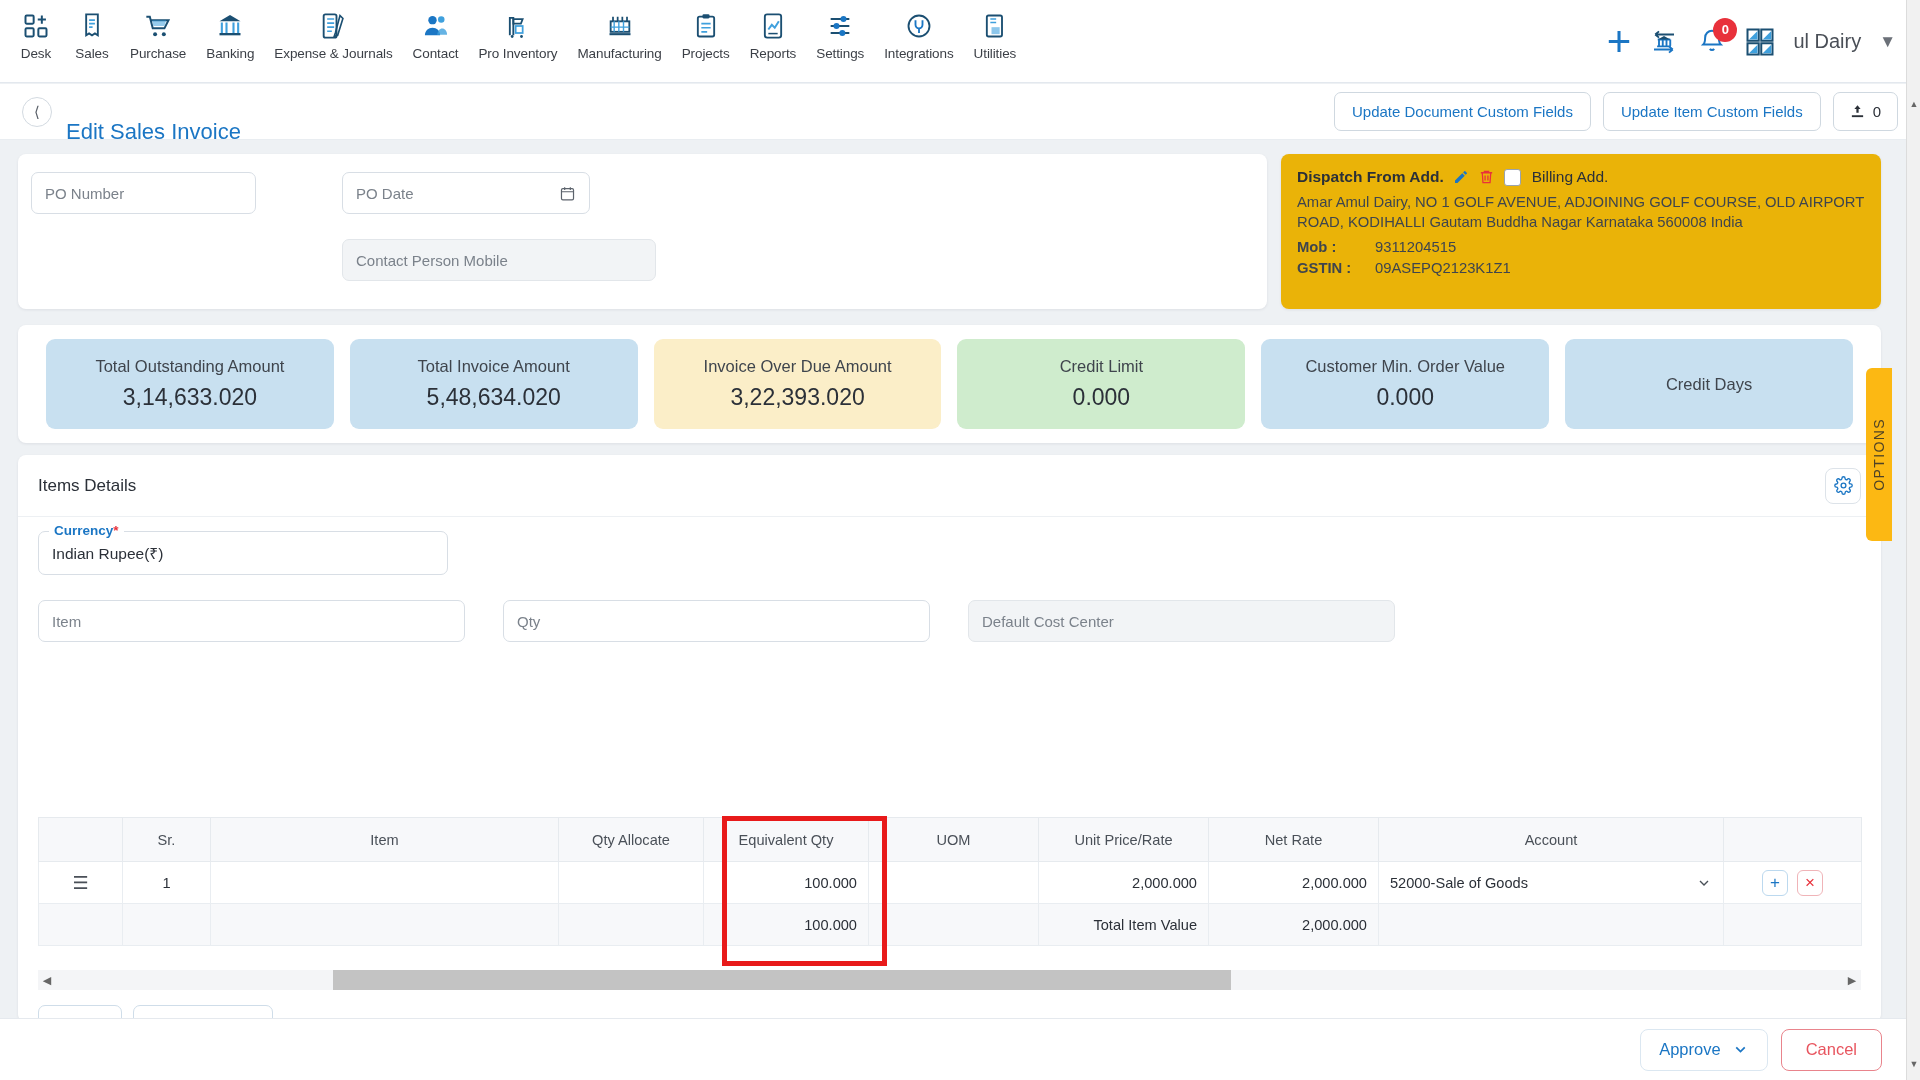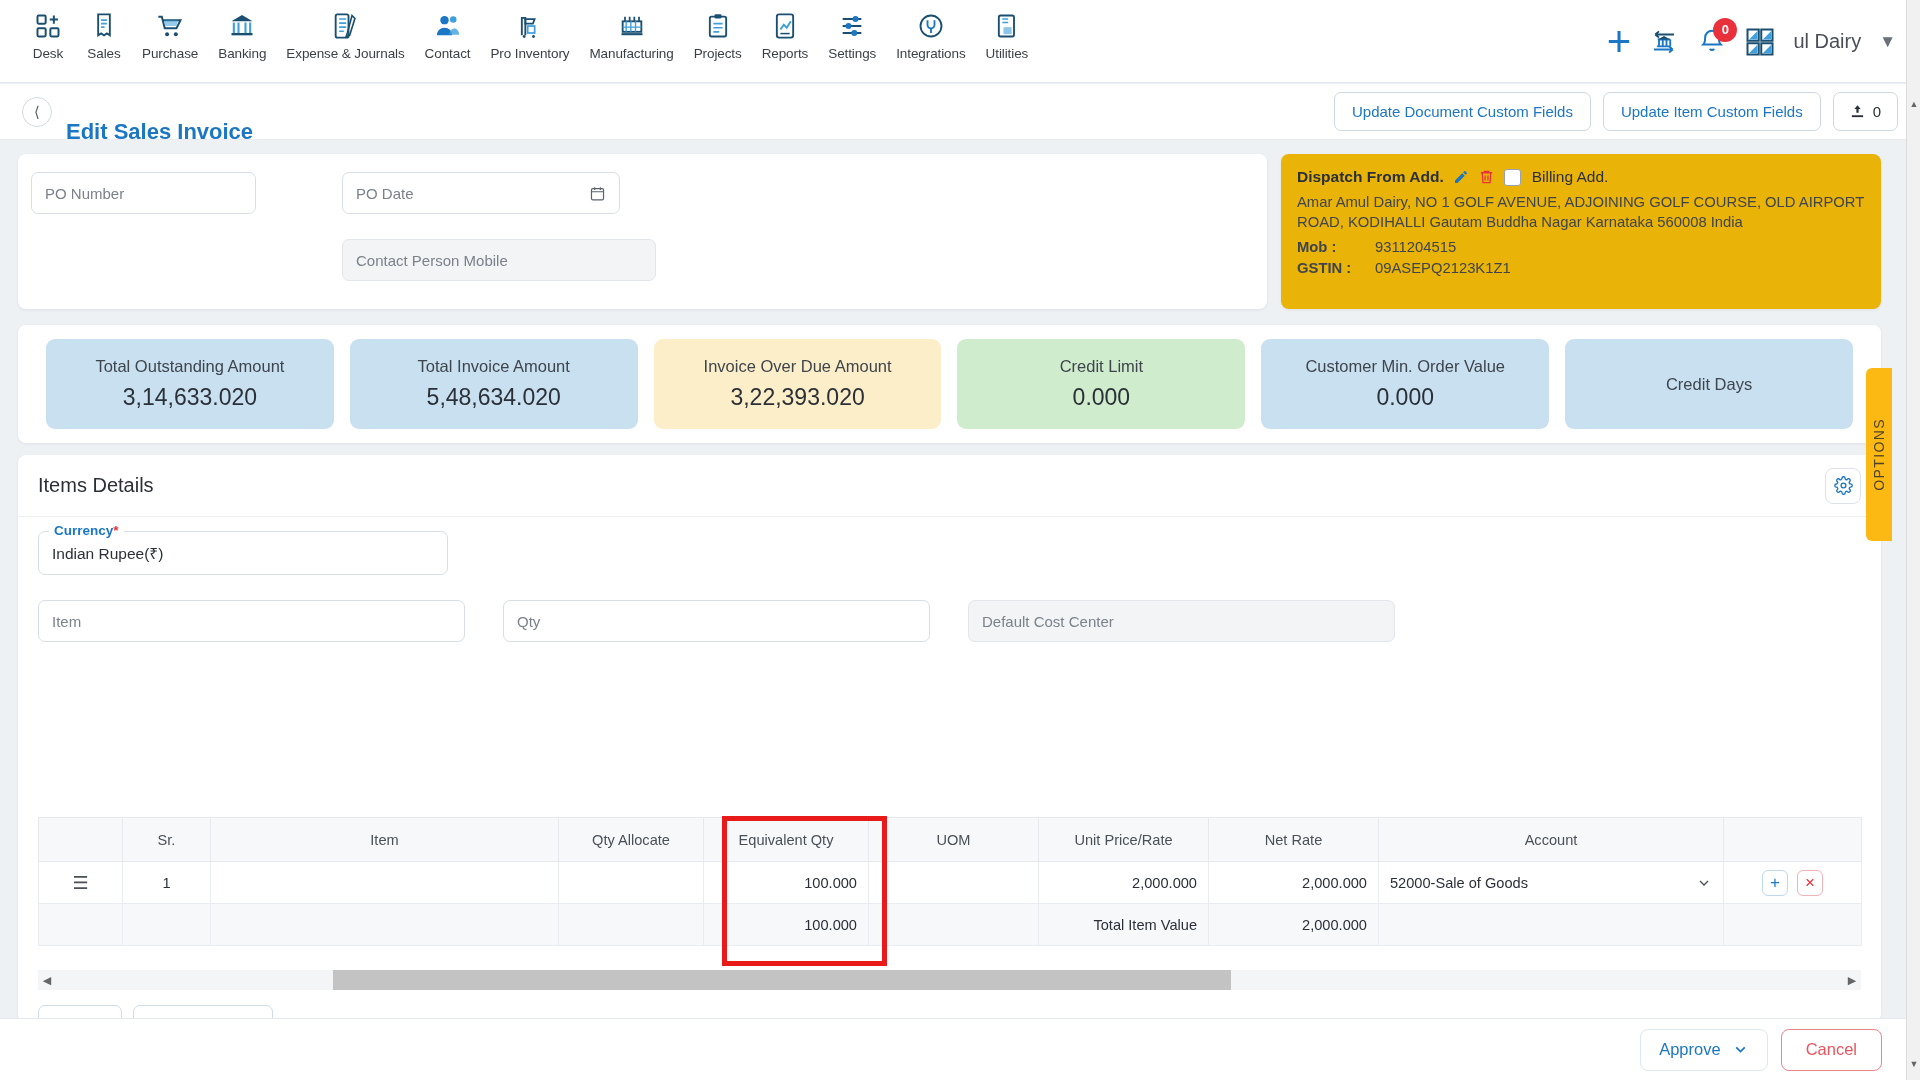--- a/index.html
+++ b/index.html
@@ -12,21 +12,21 @@
     overflow: hidden;
   }
   .app { position: relative; width: 1920px; height: 1080px; background: #eef1f4; }
 
   
   .topnav {
     position: absolute; top: 0; left: 0; width: 1906px; height: 83px;
     background: #ffffff; display: flex; align-items: flex-start;
     border-bottom: 1px solid #e3e8ee;
   }
-  .nav-items { display: flex; align-items: center; padding-left: 20px; padding-top: 8px; }
+  .nav-items { display: flex; align-items: center; padding-left: 8px; padding-top: 8px; }
   .nav-item {
     display: flex; flex-direction: column; align-items: center; justify-content: flex-start;
     padding: 2px 10px; cursor: pointer; min-width: 56px;
   }
   .nav-item .ico { height: 32px; display: flex; align-items: center; justify-content: center; }
   .nav-item .lbl {
     font-size: 13.5px; color: #3b3f46; margin-top: 4px; white-space: nowrap;
     letter-spacing: -0.1px;
   }
   .nav-right {
@@ -60,21 +60,21 @@
   .pagehead {
     position: absolute; top: 84px; left: 0; width: 1906px; height: 56px;
     background: #ffffff; display: flex; align-items: center;
     border-bottom: 1px solid #e9edf1;
   }
   .back-btn {
     width: 30px; height: 30px; border: 1px solid #d3dae1; border-radius: 50%;
     margin-left: 22px; display: flex; align-items: center; justify-content: center;
     color: #5a6069; font-size: 15px; cursor: pointer; background: #fff;
   }
-  .page-title { font-size: 22px; color: #1b76c4; font-weight: 700; margin-left: 14px; margin-top: 40px; }
+  .page-title { font-size: 22px; color: #1b76c4; font-weight: 400; margin-left: 14px; margin-top: 40px; }
   .head-actions { margin-left: auto; display: flex; align-items: center; gap: 12px; padding-right: 8px; }
   .btn-outline {
     border: 1px solid #cfd8e0; background: #fff; color: #1b76c4;
     font-size: 15px; padding: 10px 17px; border-radius: 7px; cursor: pointer;
     white-space: nowrap; font-family: "Liberation Sans", sans-serif;
   }
   .btn-upload {
     border: 1px solid #cfd8e0; background: #fff; color: #2b3038;
     font-size: 15px; padding: 10px 16px; border-radius: 7px; cursor: pointer;
     display: flex; align-items: center; gap: 8px;
@@ -151,21 +151,21 @@
 
   
   .card-items {
     position: absolute; top: 315px; left: 18px; width: 1863px; height: 567px;
     background: #fff; border-radius: 8px; box-shadow: 0 1px 3px rgba(20,30,50,.08);
   }
   .items-head {
     height: 62px; display: flex; align-items: center; padding: 0 20px;
     border-bottom: 1px solid #edf0f3;
   }
-  .items-head .t { font-size: 20px; color: #2b3038; }
+  .items-head .t { font-size: 17px; color: #2b3038; }
   .gear-btn {
     margin-left: auto; width: 36px; height: 36px; border: 1px solid #dde3e9;
     border-radius: 8px; display: flex; align-items: center; justify-content: center;
     color: #1b76c4; cursor: pointer; background: #fff;
   }
 
   
   .tbl-wrap { position: absolute; top: 677px; left: 38px; width: 1823px; }
   table.grid { border-collapse: collapse; width: 1823px; table-layout: fixed; }
   table.grid th {
@@ -438,21 +438,21 @@
       </button>
     </div>
   </div>
 
   <div class="content">
 
     <div class="card-top">
       <div class="fld" style="left:13px; top:18px; width:225px;">
         <span>PO Number</span>
       </div>
-      <div class="fld" style="left:324px; top:18px; width:278px;">
+      <div class="fld" style="left:324px; top:18px; width:248px;">
         <span>PO Date</span>
         <span class="cal">
           <svg width="17" height="17" viewBox="0 0 24 24" fill="none" stroke="#5c636c" stroke-width="1.7">
             <rect x="3.5" y="5" width="17" height="16" rx="2"></rect>
               <path d="M3.5 9.5h17M8 3v4M16 3v4"></path>
           </svg>
         </span>
       </div>
 
       <div class="fld readonly" style="left:324px; top:85px; width:314px;">

